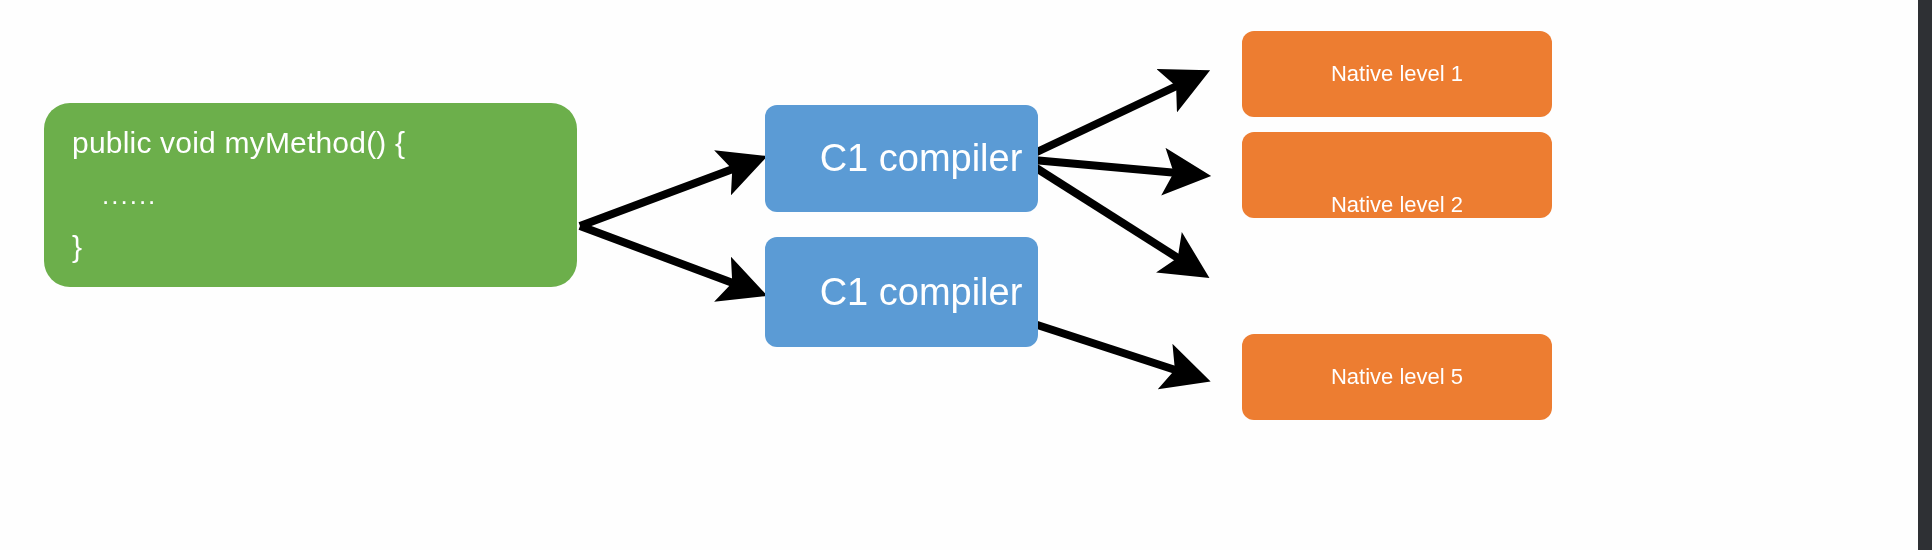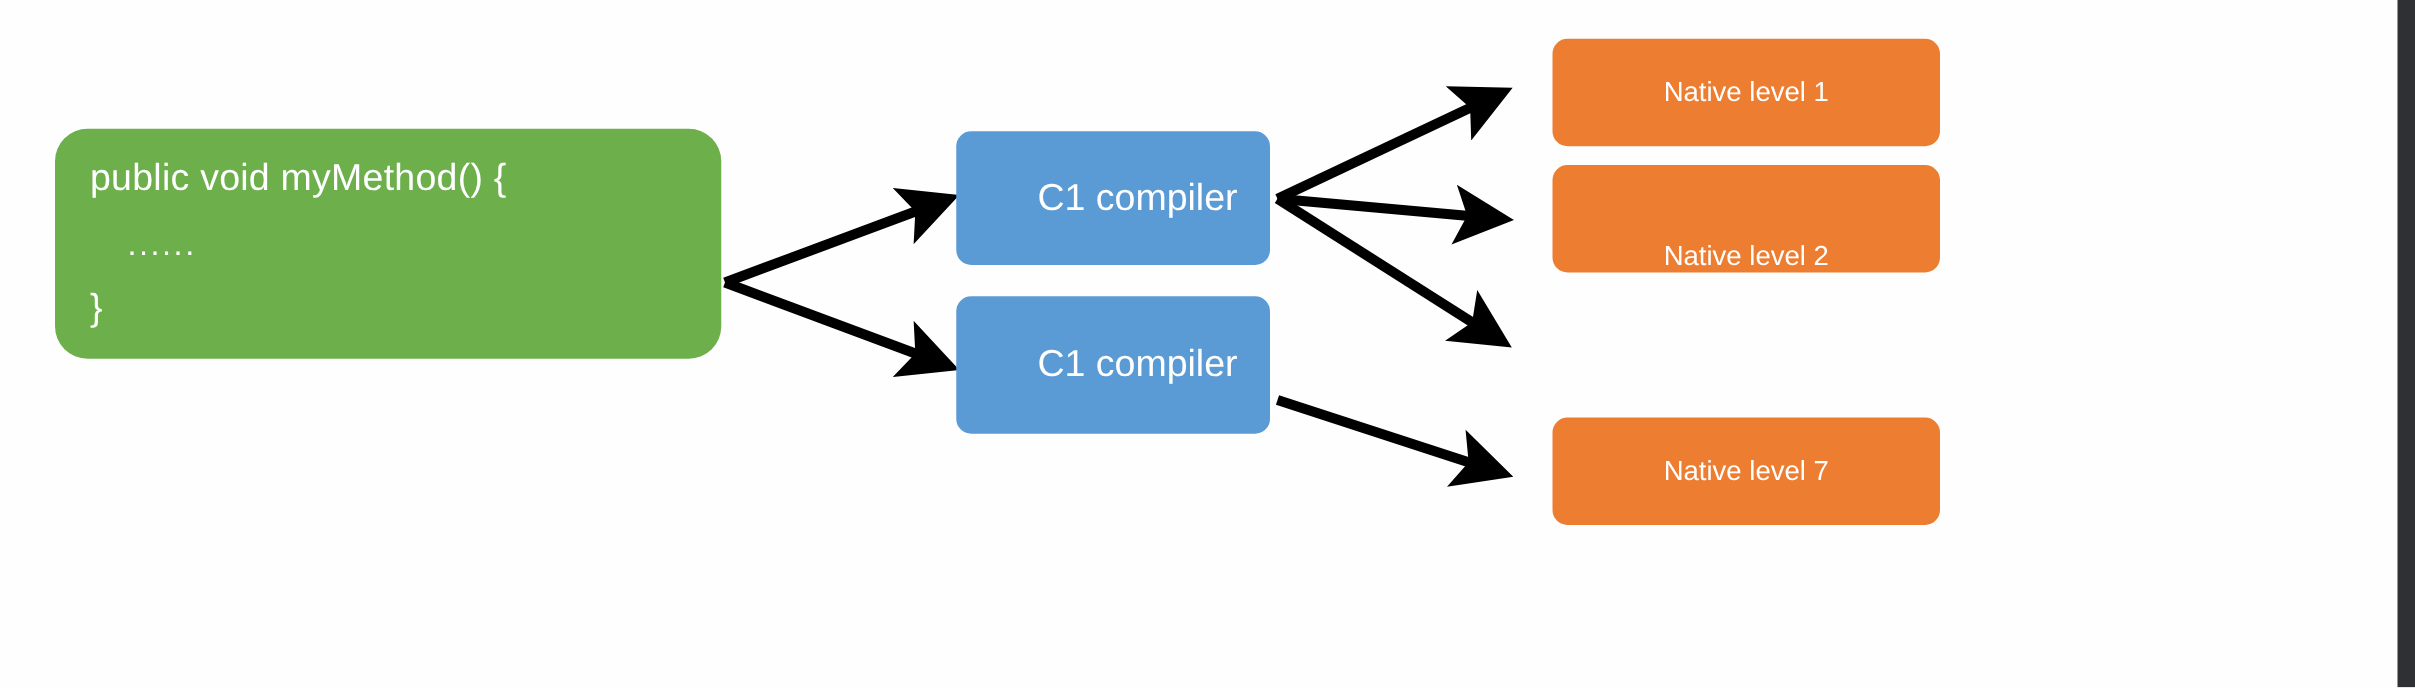--- a/index.html
+++ b/index.html
@@ -37,26 +37,26 @@
   .code-line {
     font-size: 30px;
     line-height: 52px;
     letter-spacing: 0.2px;
     white-space: pre;
     color: #ffffff;
   }
   .code-line.indent { padding-left: 30px; font-size: 26px; letter-spacing: 2px; }
   .node-compiler {
     left: 765px;
-    width: 251px;
+    width: 273px;
     height: 107px;
     background: #5B9BD5;
     border-radius: 12px;
     justify-content: center;
-    font-size: 30px;
+    font-size: 38px;
     padding-left: 39px;
   }
   .node-compiler.c1a { top: 105px; }
   .node-compiler.c1b { top: 237px; height: 110px; }
   .node-native {
     left: 1208px;
     width: 310px;
     height: 86px;
     background: #ED7D31;
     border-radius: 12px;
@@ -134,17 +134,17 @@
     <span>C1 compiler</span>
   </div>
 
   <div class="node node-native nl1">
     <span>Native level 1</span>
   </div>
   <div class="node node-native nl2">
     <span>Native level 2</span>
   </div>
   <div class="node node-native nl4">
-    <span>Native level 7</span>
+    <span>Native level 5</span>
   </div>
 
   <div class="right-strip"></div>
 </div>
 
 </body></html>

